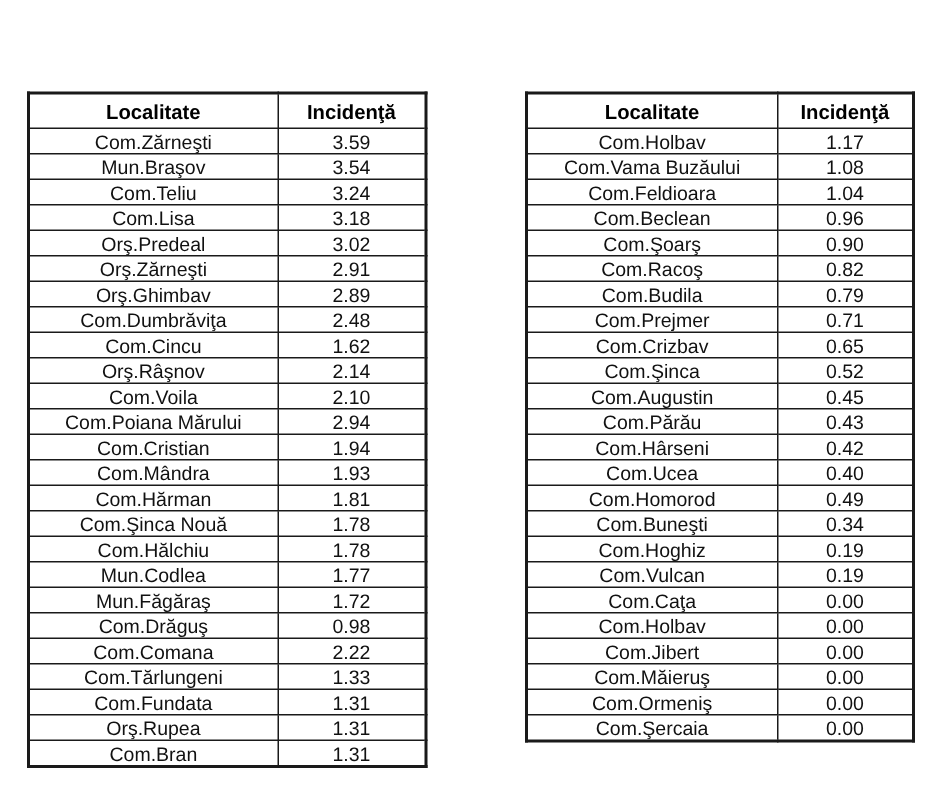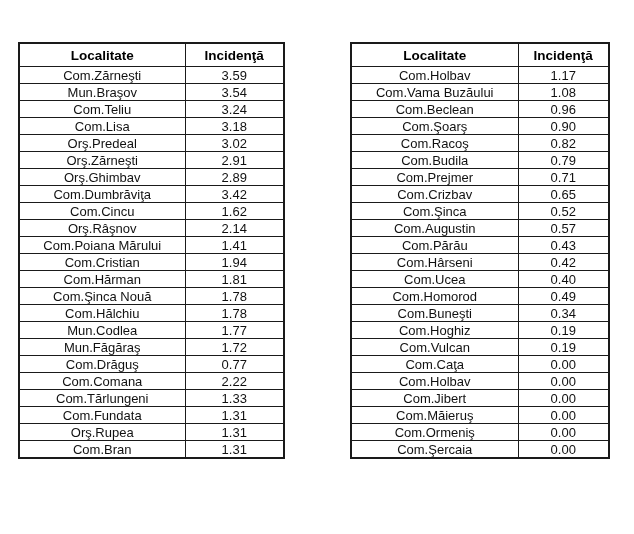--- a/index.html
+++ b/index.html
@@ -19,20 +19,21 @@
     position: absolute;
     inset: 0;
     background: #ffffff;
   }
   table.doc-table {
     position: absolute;
     border-collapse: collapse;
     table-layout: fixed;
     background: #ffffff;
     border: 2px solid #1a1a1a;
+    margin-top: 19px;
   }
   table.doc-table th,
   table.doc-table td {
     border: 1px solid #1a1a1a;
     text-align: center;
     vertical-align: middle;
     padding: 0 2px;
     overflow: hidden;
     white-space: nowrap;
   }
@@ -94,39 +95,47 @@
         <tr>
           <td>Orş.Zărneşti</td>
           <td>2.91</td>
         </tr>
         <tr>
           <td>Orş.Ghimbav</td>
           <td>2.89</td>
         </tr>
         <tr>
           <td>Com.Dumbrăviţa</td>
-          <td>3.42</td>
+          <td>2.48</td>
         </tr>
         <tr>
           <td>Com.Cincu</td>
           <td>1.62</td>
         </tr>
         <tr>
           <td>Orş.Râşnov</td>
           <td>2.14</td>
         </tr>
         <tr>
+          <td>Com.Voila</td>
+          <td>2.10</td>
+        </tr>
+        <tr>
           <td>Com.Poiana Mărului</td>
-          <td>1.41</td>
+          <td>2.94</td>
         </tr>
         <tr>
           <td>Com.Cristian</td>
           <td>1.94</td>
         </tr>
         <tr>
+          <td>Com.Mândra</td>
+          <td>1.93</td>
+        </tr>
+        <tr>
           <td>Com.Hărman</td>
           <td>1.81</td>
         </tr>
         <tr>
           <td>Com.Şinca Nouă</td>
           <td>1.78</td>
         </tr>
         <tr>
           <td>Com.Hălchiu</td>
           <td>1.78</td>
@@ -134,21 +143,21 @@
         <tr>
           <td>Mun.Codlea</td>
           <td>1.77</td>
         </tr>
         <tr>
           <td>Mun.Făgăraş</td>
           <td>1.72</td>
         </tr>
         <tr>
           <td>Com.Drăguş</td>
-          <td>0.77</td>
+          <td>0.98</td>
         </tr>
         <tr>
           <td>Com.Comana</td>
           <td>2.22</td>
         </tr>
         <tr>
           <td>Com.Tărlungeni</td>
           <td>1.33</td>
         </tr>
         <tr>
@@ -180,20 +189,24 @@
     <tbody>
         <tr>
           <td>Com.Holbav</td>
           <td>1.17</td>
         </tr>
         <tr>
           <td>Com.Vama Buzăului</td>
           <td>1.08</td>
         </tr>
         <tr>
+          <td>Com.Feldioara</td>
+          <td>1.04</td>
+        </tr>
+        <tr>
           <td>Com.Beclean</td>
           <td>0.96</td>
         </tr>
         <tr>
           <td>Com.Şoarş</td>
           <td>0.90</td>
         </tr>
         <tr>
           <td>Com.Racoş</td>
           <td>0.82</td>
@@ -209,21 +222,21 @@
         <tr>
           <td>Com.Crizbav</td>
           <td>0.65</td>
         </tr>
         <tr>
           <td>Com.Şinca</td>
           <td>0.52</td>
         </tr>
         <tr>
           <td>Com.Augustin</td>
-          <td>0.57</td>
+          <td>0.45</td>
         </tr>
         <tr>
           <td>Com.Părău</td>
           <td>0.43</td>
         </tr>
         <tr>
           <td>Com.Hârseni</td>
           <td>0.42</td>
         </tr>
         <tr>

